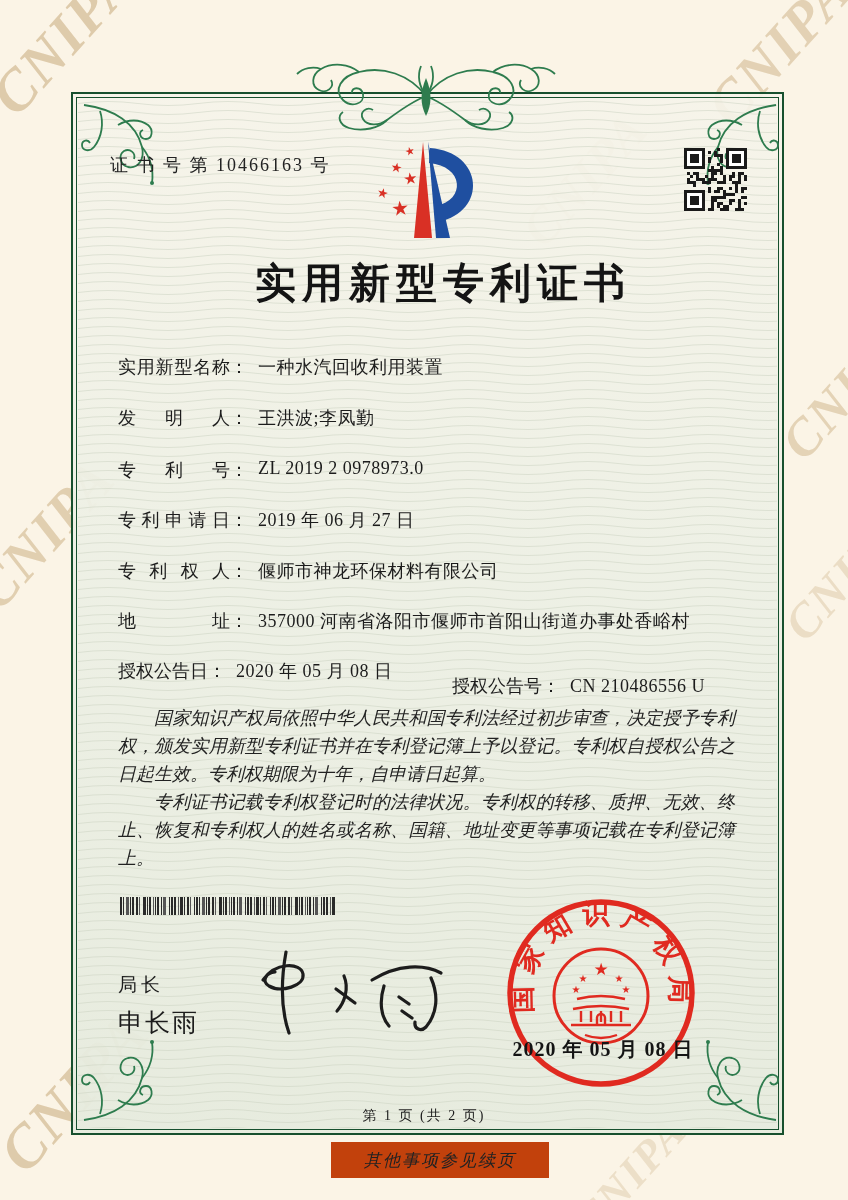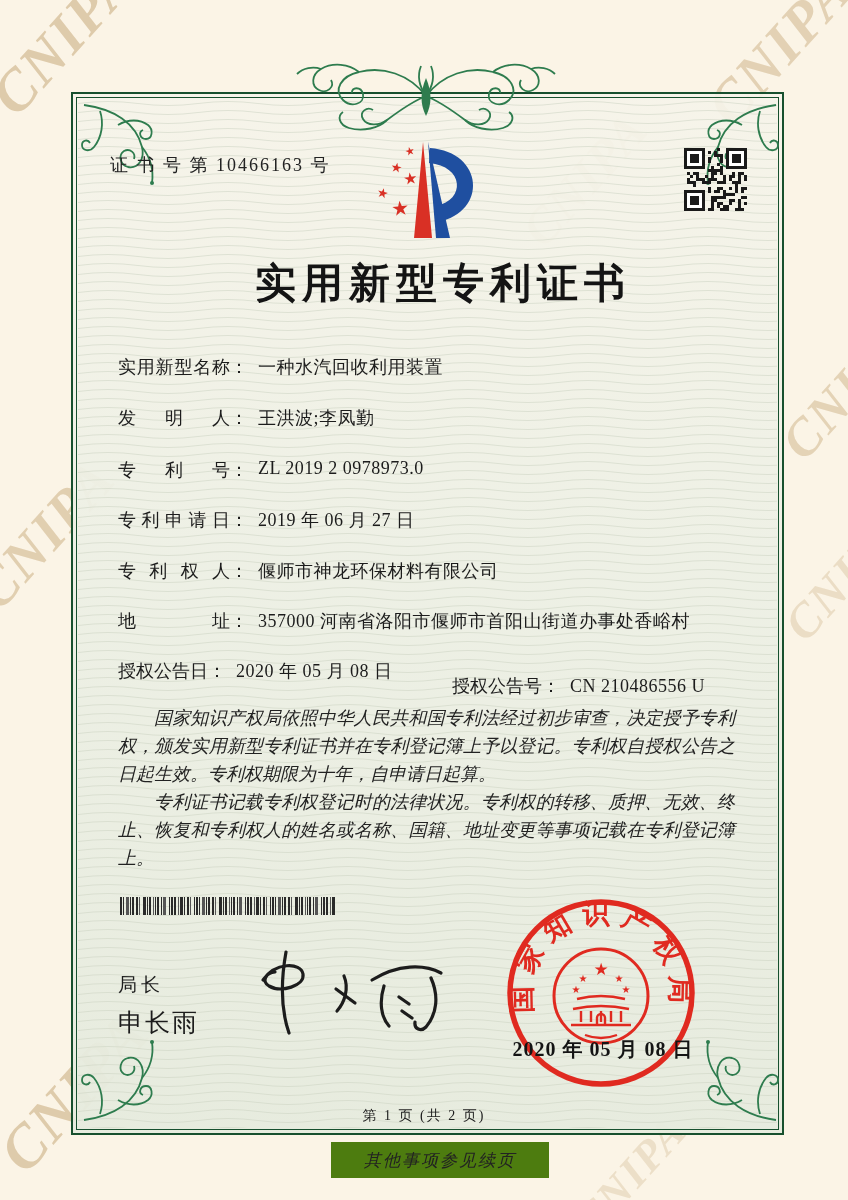--- a/index.html
+++ b/index.html
@@ -51,21 +51,21 @@
   #signer-name{position:absolute;left:118px;top:1006px;font-size:25px;letter-spacing:2px;}
   #signature{position:absolute;left:248px;top:940px;}
   #seal{position:absolute;left:501px;top:893px;z-index:3;}
   #seal-date{
     position:absolute;left:503px;top:1036px;width:200px;text-align:center;
     font-size:20px;color:#141414;letter-spacing:1px;z-index:4;font-weight:bold;
   }
   #page-num{position:absolute;left:0;top:1095px;width:100%;text-align:center;font-size:14px;letter-spacing:2px;margin-top:12px;}
   #note-box{
     position:absolute;left:331px;top:1142px;width:218px;height:36px;z-index:3;
-    background:#4d7c0f;display:flex;align-items:center;justify-content:center;
+    background:#c2410c;display:flex;align-items:center;justify-content:center;
     font-size:17px;font-style:italic;letter-spacing:2px;color:#222;
   }
   .corner{position:absolute;z-index:2;}
   #top-ornament{position:absolute;left:291px;top:56px;z-index:3;}
 </style>
 </head>
 <body>
 
 <div id="wm-layer">
     <span class="wm" style="left: -28px; top: 4px; font-size: 58px; opacity: 0.5;">CNIPA</span>

